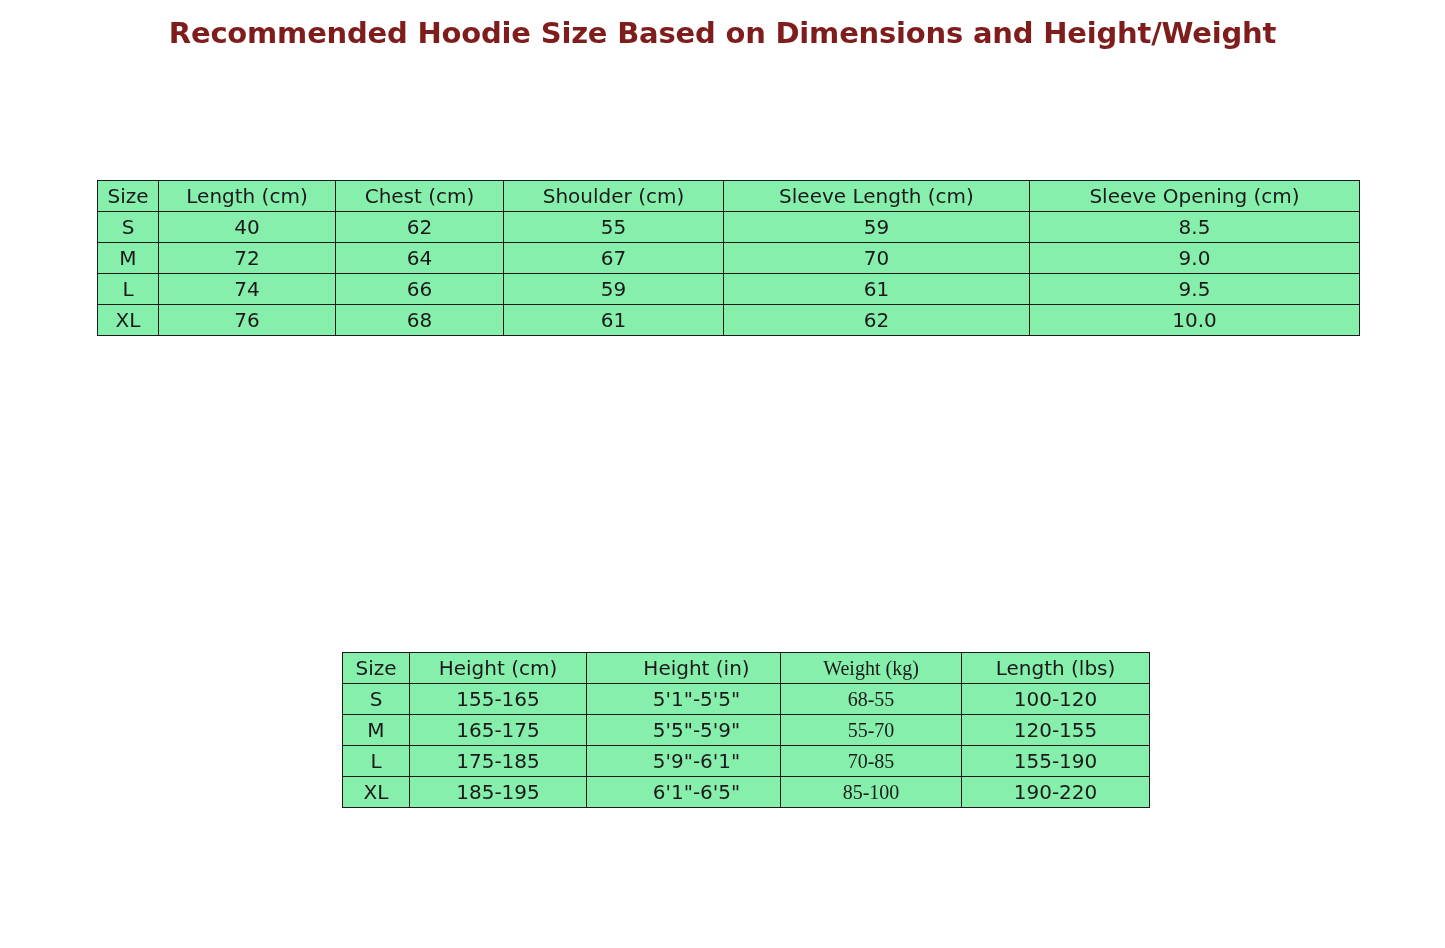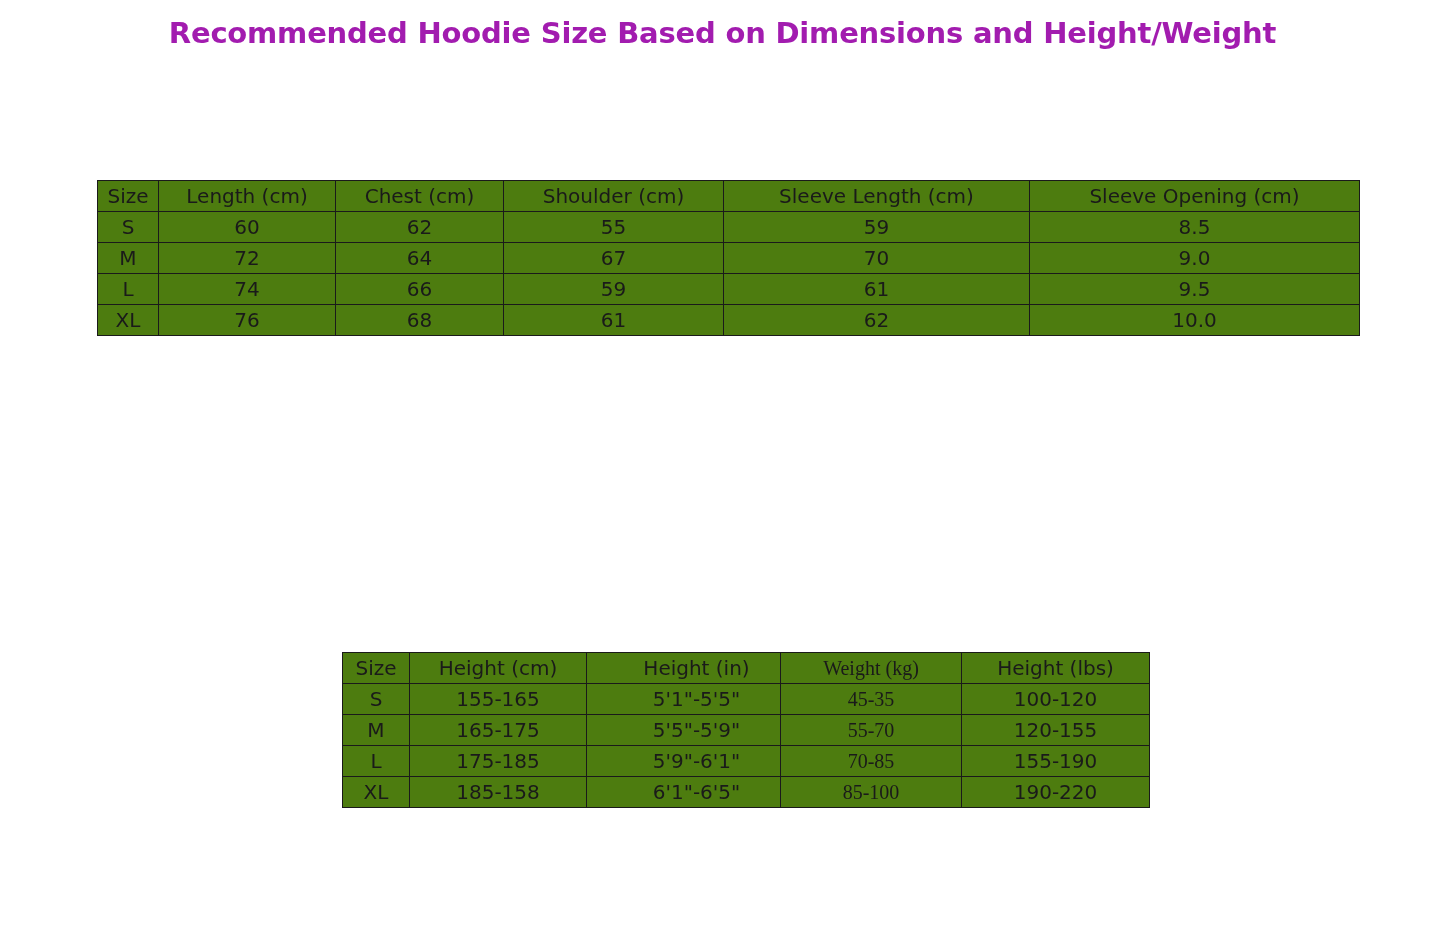--- a/index.html
+++ b/index.html
@@ -16,28 +16,28 @@
     overflow: hidden;
   }
   .page-title {
     position: absolute;
     top: 16px;
     left: 0;
     width: 1445px;
     text-align: center;
     font-size: 29px;
     font-weight: bold;
-    color: #a21caf;
+    color: #7f1d1d;
     letter-spacing: -0.2px;
     white-space: nowrap;
   }
   table.grid {
     border-collapse: collapse;
     position: absolute;
-    background: #4d7c0f;
+    background: #86efac;
   }
   table.grid td, table.grid th {
     border: 1.6px solid #1a1a1a;
     font-size: 20px;
     font-weight: normal;
     text-align: center;
     padding: 2px 6px;
     line-height: 26px;
     color: #1a1a1a;
     white-space: nowrap;
@@ -79,21 +79,21 @@
       <th class="c1">Length (cm)</th>
       <th class="c2">Chest (cm)</th>
       <th class="c3">Shoulder (cm)</th>
       <th class="c4">Sleeve Length (cm)</th>
       <th class="c5">Sleeve Opening (cm)</th>
     </tr>
   </thead>
   <tbody>
     <tr>
       <td class="c0">S</td>
-      <td class="c1">60</td>
+      <td class="c1">40</td>
       <td class="c2">62</td>
       <td class="c3">55</td>
       <td class="c4">59</td>
       <td class="c5">8.5</td>
     </tr>
     <tr>
       <td class="c0">M</td>
       <td class="c1">72</td>
       <td class="c2">64</td>
       <td class="c3">67</td>
@@ -119,46 +119,46 @@
   </tbody>
 </table>
 
 <table class="grid" id="heightweight-table">
   <thead>
     <tr>
       <th class="c0">Size</th>
       <th class="c1">Height (cm)</th>
       <th class="c2">Height (in)</th>
       <th class="c3">Weight (kg)</th>
-      <th class="c4">Height (lbs)</th>
+      <th class="c4">Length (lbs)</th>
     </tr>
   </thead>
   <tbody>
     <tr>
       <td class="c0">S</td>
       <td class="c1">155-165</td>
       <td class="c2">5'1"-5'5"</td>
-      <td class="c3">45-35</td>
+      <td class="c3">68-55</td>
       <td class="c4">100-120</td>
     </tr>
     <tr>
       <td class="c0">M</td>
       <td class="c1">165-175</td>
       <td class="c2">5'5"-5'9"</td>
       <td class="c3">55-70</td>
       <td class="c4">120-155</td>
     </tr>
     <tr>
       <td class="c0">L</td>
       <td class="c1">175-185</td>
       <td class="c2">5'9"-6'1"</td>
       <td class="c3">70-85</td>
       <td class="c4">155-190</td>
     </tr>
     <tr>
       <td class="c0">XL</td>
-      <td class="c1">185-158</td>
+      <td class="c1">185-195</td>
       <td class="c2">6'1"-6'5"</td>
       <td class="c3">85-100</td>
       <td class="c4">190-220</td>
     </tr>
   </tbody>
 </table>
 
 </body></html>

